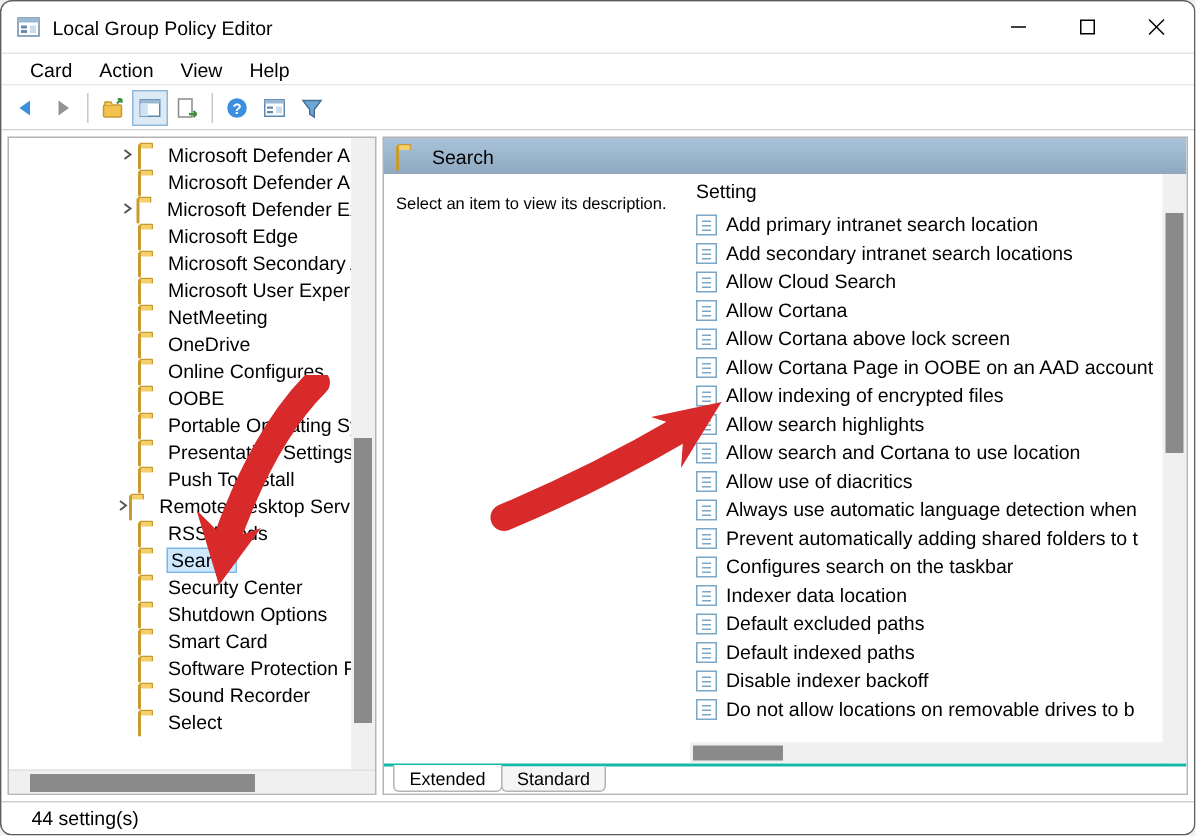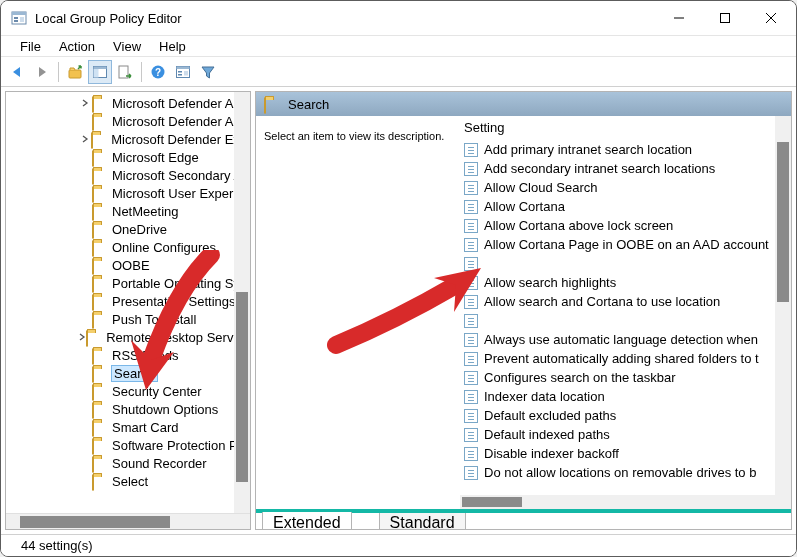--- a/index.html
+++ b/index.html
@@ -202,24 +202,23 @@
     width:16px; background:#f0f0f0;
   }
   .rp-vscroll .thumb {
     position:absolute; left:2px; width:12px; background:#8a8a8a;
   }
   
   .rp-tabs {
     height: 20px;
     display:flex; align-items:flex-start;
     padding-left: 6px;
-    border-top: 4px solid #14b8a6;
-    background:#fff;
-    font-size:16px;
-    gap:28px;
+    border-top: 2px solid #14b8a6;
+    background:#fff;
+    font-size:12px;
   }
   .tab {
     padding: 1px 10px;
     border:1px solid #b4b4b4;
     border-top:none;
     background:#f5f5f5;
     border-radius: 0 0 4px 4px;
     margin-right: -1px;
   }
   .tab.active { background:#fff; position:relative; top:-1px; padding-top:2px;}
@@ -266,21 +265,21 @@
     </div>
     <div class="winbtn">
       <svg width="12" height="12">
           <line x1="1" y1="1" x2="11" y2="11" stroke-width="1"></line>
           <line x1="11" y1="1" x2="1" y2="11" stroke-width="1"></line>
         </svg>
     </div>
   </div>
 
   <div class="menubar">
-    <span class="mitem">File</span>
+    <span class="mitem">Card</span>
     <span class="mitem">Action</span>
     <span class="mitem">View</span>
     <span class="mitem">Help</span>
   </div>
 
   <div class="toolbar">
     <div class="tbtn">
       <svg width="16" height="16" viewBox="0 0 16 16">
           <path d="M11 3 L4 8 L11 13 Z" fill="#3a8fe0"></path>
         </svg>
@@ -491,31 +490,33 @@
               <div class="set-row">
                 <span class="set-ic"></span>
                 <span>Allow Cortana above lock screen</span>
               </div>
               <div class="set-row">
                 <span class="set-ic"></span>
                 <span>Allow Cortana Page in OOBE on an AAD account</span>
               </div>
               <div class="set-row">
                 <span class="set-ic"></span>
+                <span>Allow indexing of encrypted files</span>
               </div>
               <div class="set-row">
                 <span class="set-ic"></span>
                 <span>Allow search highlights</span>
               </div>
               <div class="set-row">
                 <span class="set-ic"></span>
                 <span>Allow search and Cortana to use location</span>
               </div>
               <div class="set-row">
                 <span class="set-ic"></span>
+                <span>Allow use of diacritics</span>
               </div>
               <div class="set-row">
                 <span class="set-ic"></span>
                 <span>Always use automatic language detection when</span>
               </div>
               <div class="set-row">
                 <span class="set-ic"></span>
                 <span>Prevent automatically adding shared folders to t</span>
               </div>
               <div class="set-row">

